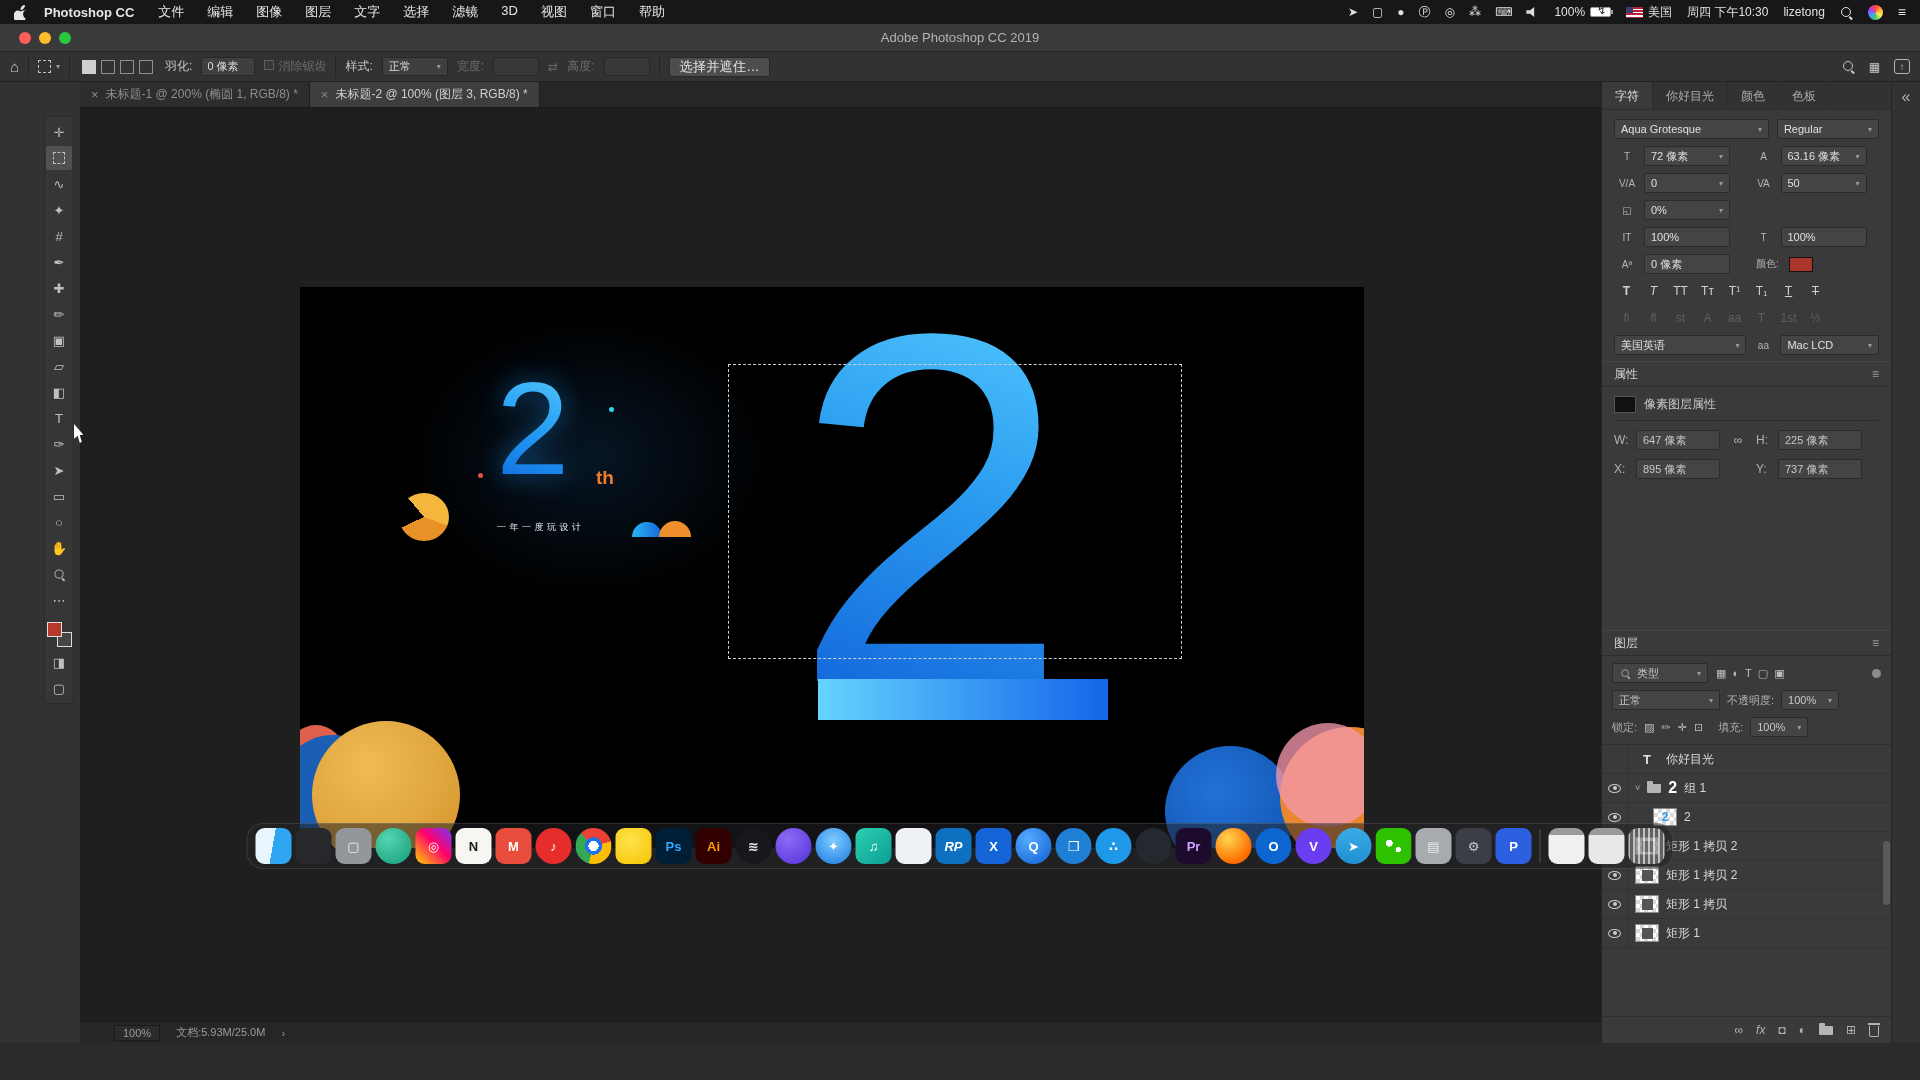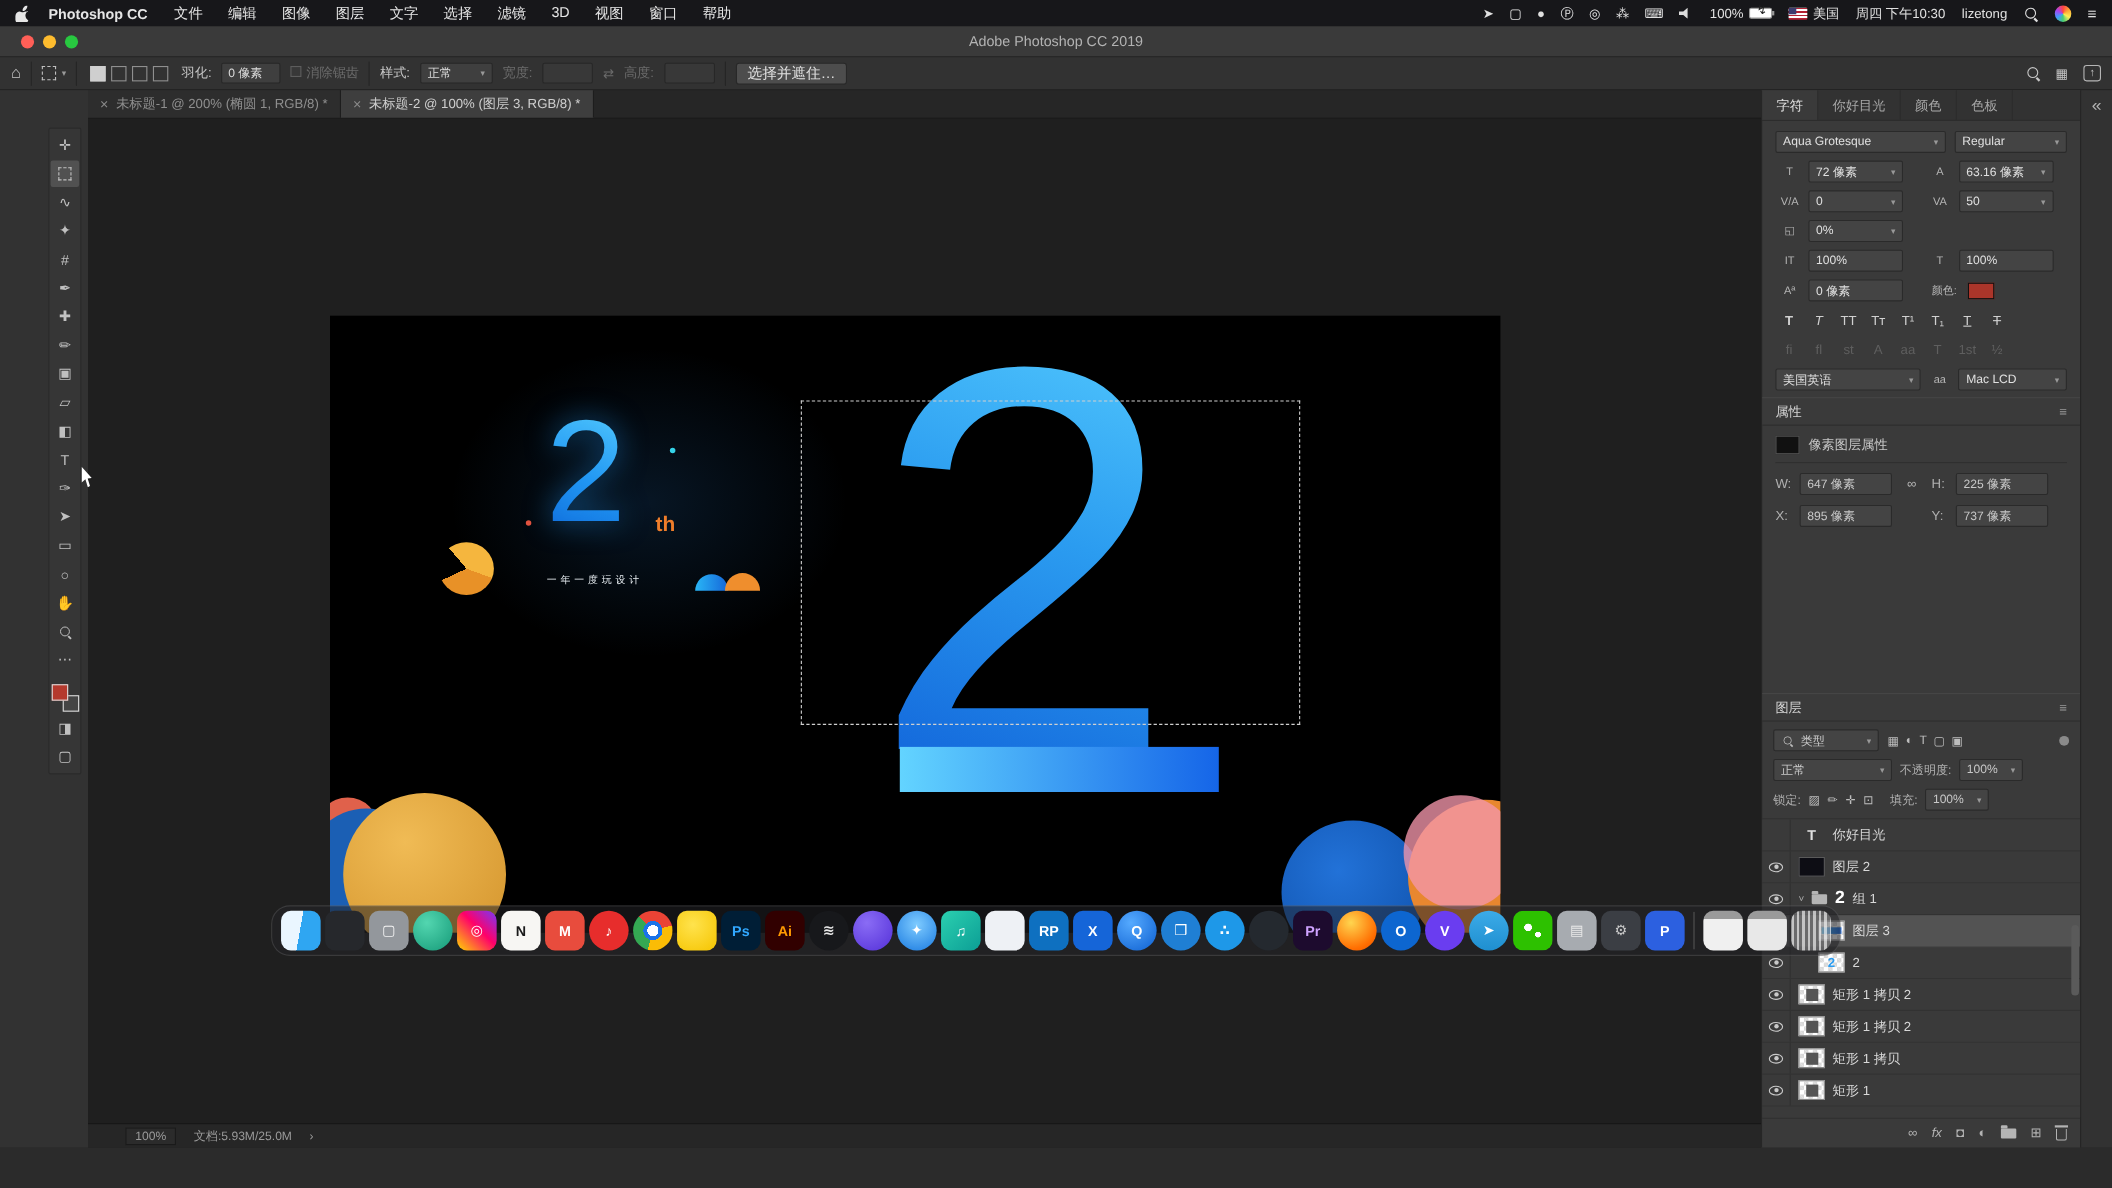--- a/index.html
+++ b/index.html
@@ -550,40 +550,24 @@
           <span class="scrollthumb"></span>
         <div class="layer-row">
               <span class="eye-cell"></span>
               <span class="thumb t-T">T</span>
               <span class="layer-name">你好目光</span>
             </div>
             <div class="layer-row">
               <span class="eye-cell">
                 <span class="icon-eye"></span>
               </span>
-              <span class="thumb t-dark"></span>
-              <span class="layer-name">图层 2</span>
-            </div>
-            <div class="layer-row">
-              <span class="eye-cell">
-                <span class="icon-eye"></span>
-              </span>
               <span class="chev">˅</span>
               <span class="icon-folder"></span>
               <span class="thumb t-digit-big">2</span>
               <span class="layer-name">组 1</span>
-            </div>
-            <div class="layer-row selected indent">
-              <span class="eye-cell">
-                <span class="icon-eye"></span>
-              </span>
-              <span class="thumb t-bar">
-                <i class="minibar"></i>
-              </span>
-              <span class="layer-name">图层 3</span>
             </div>
             <div class="layer-row indent">
               <span class="eye-cell">
                 <span class="icon-eye"></span>
               </span>
               <span class="thumb t-digit-small">
                 <i class="mini2">2</i>
               </span>
               <span class="layer-name">2</span>
             </div>
@@ -660,21 +644,21 @@
       <div class="dock-item round" style="background: rgb(231, 45, 44); color: rgb(255, 255, 255);">♪</div>
       <div class="dock-item round" style="background: radial-gradient(circle, rgb(255, 255, 255) 0px, rgb(255, 255, 255) 20%, rgb(26, 115, 232) 20%, rgb(26, 115, 232) 34%, transparent 34%), conic-gradient(from -45deg, rgb(234, 67, 53) 0deg, rgb(234, 67, 53) 120deg, rgb(251, 188, 5) 120deg, rgb(251, 188, 5) 240deg, rgb(52, 168, 83) 240deg, rgb(52, 168, 83) 360deg);"></div>
       <div class="dock-item" style="background: radial-gradient(circle at 40% 35%, rgb(255, 227, 77), rgb(245, 196, 0));"></div>
       <div class="dock-item" style="background: rgb(0, 30, 54); color: rgb(49, 168, 255);">Ps</div>
       <div class="dock-item" style="background: rgb(49, 0, 0); color: rgb(255, 154, 0);">Ai</div>
       <div class="dock-item round" style="background: rgb(23, 24, 27); color: rgb(232, 232, 232);">≋</div>
       <div class="dock-item round" style="background: radial-gradient(circle at 35% 30%, rgb(138, 108, 245), rgb(84, 48, 216));"></div>
       <div class="dock-item round" style="background: radial-gradient(circle at 50% 35%, rgb(126, 203, 255), rgb(26, 122, 224)); color: rgb(255, 255, 255);">✦</div>
       <div class="dock-item" style="background: linear-gradient(135deg, rgb(43, 208, 176), rgb(12, 158, 149)); color: rgb(255, 255, 255);">♫</div>
       <div class="dock-item" style="background: rgb(238, 241, 245);"></div>
-      <div class="dock-item" style="background: rgb(14, 112, 192); color: rgb(255, 255, 255);">RP</div>
+      <div class="dock-item" style="background: rgb(14, 112, 192); color: rgb(255, 255, 255); font-style: italic;">RP</div>
       <div class="dock-item" style="background: rgb(21, 101, 216); color: rgb(255, 255, 255);">X</div>
       <div class="dock-item round" style="background: radial-gradient(circle at 35% 30%, rgb(85, 170, 255), rgb(13, 95, 208)); color: rgb(255, 255, 255);">Q</div>
       <div class="dock-item round" style="background: rgb(31, 127, 212); color: rgb(255, 255, 255);">❒</div>
       <div class="dock-item round" style="background: rgb(30, 152, 232); color: rgb(255, 255, 255);">∴</div>
       <div class="dock-item round" style="background: rgb(36, 41, 47);"></div>
       <div class="dock-item" style="background: rgb(29, 11, 46); color: rgb(207, 163, 255);">Pr</div>
       <div class="dock-item round" style="background: radial-gradient(circle at 35% 30%, rgb(255, 213, 79), rgb(255, 109, 0) 70%, rgb(230, 81, 0));"></div>
       <div class="dock-item round" style="background: rgb(13, 102, 208); color: rgb(255, 255, 255);">O</div>
       <div class="dock-item round" style="background: rgb(106, 61, 240); color: rgb(255, 255, 255);">V</div>
       <div class="dock-item round" style="background: linear-gradient(rgb(60, 171, 232), rgb(31, 143, 208)); color: rgb(255, 255, 255);">➤</div>

